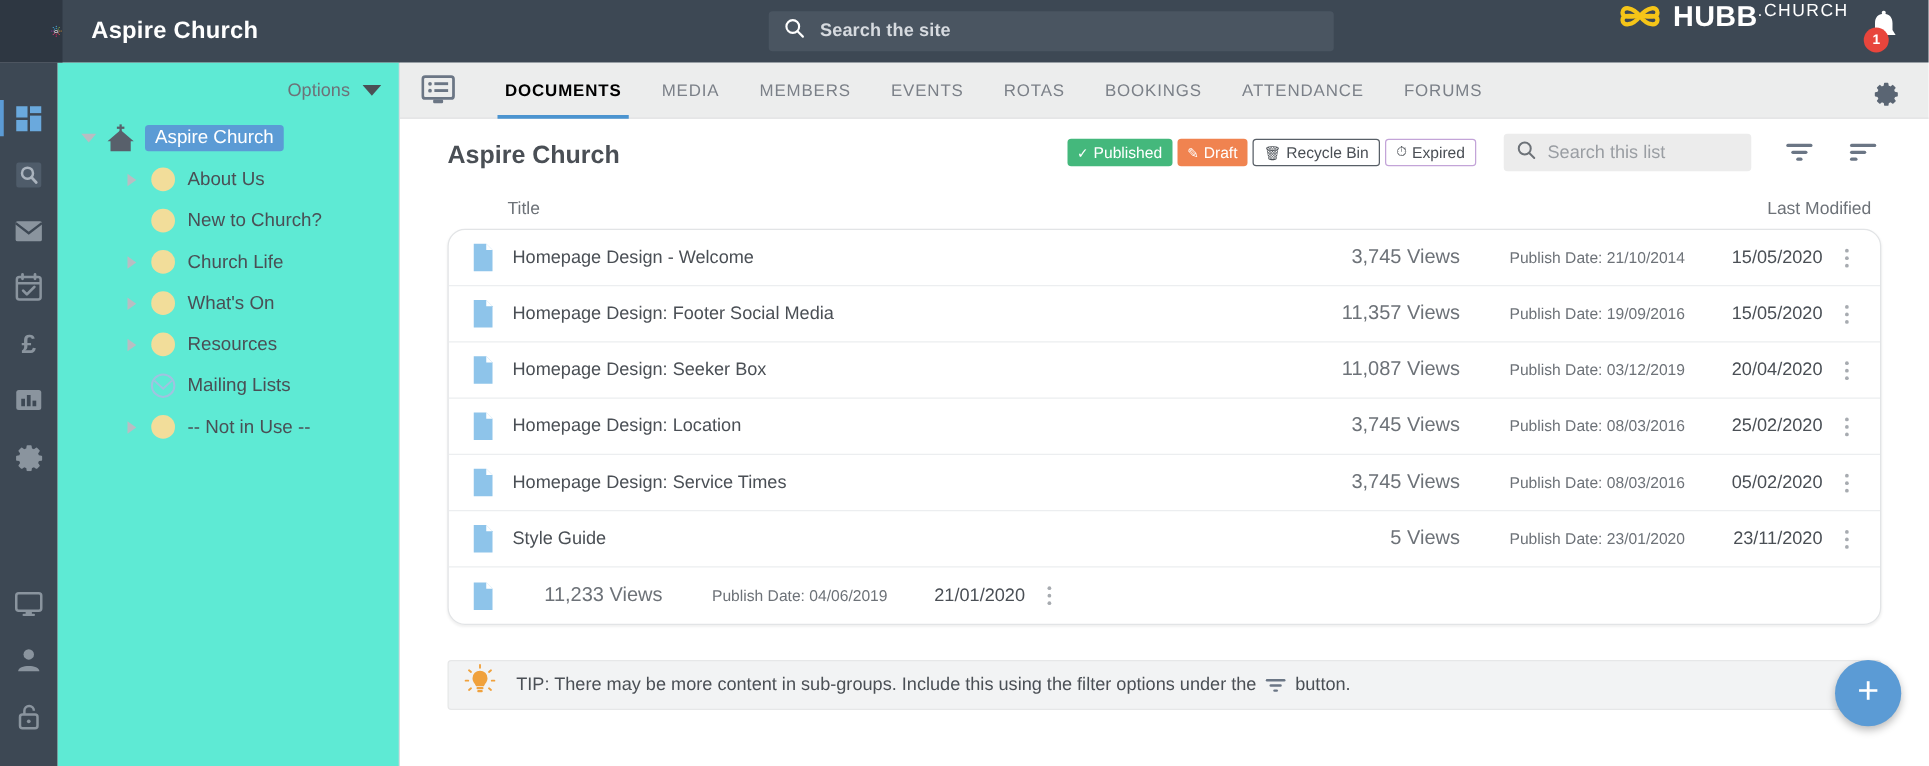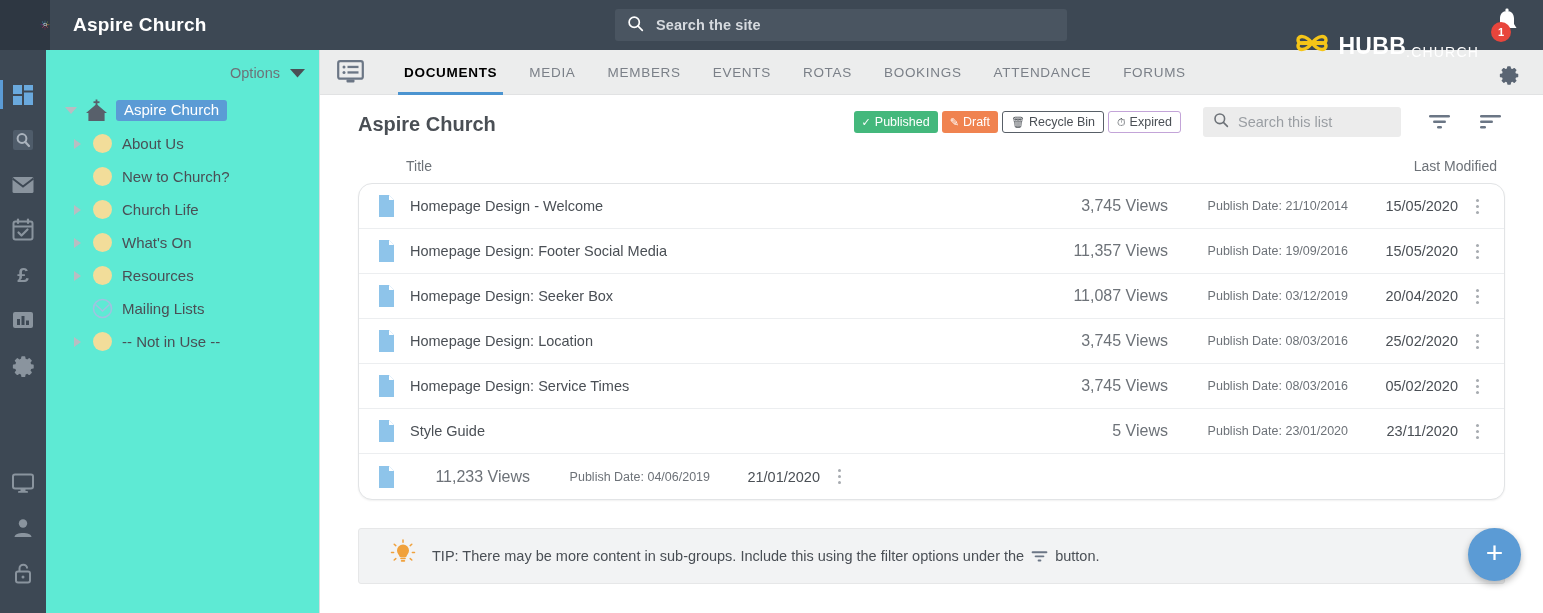--- a/index.html
+++ b/index.html
@@ -30,21 +30,21 @@
     position: absolute; left: 615px; top: 9px; width: 452px; height: 32px;
     background: #4a5561; border-radius: 3px; display: flex; align-items: center;
     padding: 0 12px;
   }
   .site-search .mag { flex: none; margin-right: 12px; }
   .site-search-text {
     color: #d6dadf; font-size: 14.5px; font-weight: bold; letter-spacing: .1px;
   }
   .brand {
     position: absolute; right: 64px; top: 0; height: 60px;
-    display: flex; align-items: flex-end;
+    display: flex; align-items: flex-start;
   }
   .brand-mark { margin-right: 9px; }
   .brand-hubb { color: #fff; font-size: 23px; font-weight: bold; letter-spacing: .3px; }
   .brand-church { color: #fff; font-size: 14px; letter-spacing: 1.2px; }
   .bell-wrap {
     position: absolute; right: 14px; top: 8px; width: 36px; height: 34px;
   }
   .bell-badge {
     position: absolute; left: -2px; top: 14px;
     width: 20px; height: 20px; border-radius: 50%;
@@ -88,21 +88,21 @@
   .caret-d { width: 0; height: 0; border-left: 6px solid transparent; border-right: 6px solid transparent; border-top: 7px solid #b9bdc2; }
   .caret-r { width: 0; height: 0; border-top: 5.5px solid transparent; border-bottom: 5.5px solid transparent; border-left: 7px solid #b9bdc2; }
   .node-icon { width: 28px; flex: none; display: flex; align-items: center; justify-content: center; }
   .dot { width: 19px; height: 19px; border-radius: 50%; background: #f2dd9a; }
   .node-label { font-size: 15px; color: #4a4f55; margin-left: 6px; white-space: nowrap; }
   .node-label.sel {
     background: #5b9bd5; color: #ffffff; padding: 1px 8px 3px; border-radius: 3px;
     font-weight: normal;
   }
   .indent-1 { padding-left: 14px; }
-  .indent-2 { padding-left: 20px; }
+  .indent-2 { padding-left: 48px; }
 
   
   .main {
     position: absolute; left: 320px; top: 50px; right: 0; bottom: 0;
     background: #ffffff;
   }
   .tabbar {
     height: 45px; background: #eceded; display: flex; align-items: center;
     padding-left: 17px; position: relative; border-bottom: 1px solid #e1e2e3;
   }
@@ -165,22 +165,22 @@
   .row-title { font-size: 14.5px; color: #4a4f55; flex: 1; white-space: nowrap; }
   .row-views { font-size: 16px; color: #6d7278; width: 120px; text-align: right; flex: none; }
   .row-pub { font-size: 12.5px; color: #6d7278; width: 180px; text-align: right; flex: none; }
   .row-mod { font-size: 14.5px; color: #4a4f55; width: 110px; text-align: right; flex: none; font-weight: normal; }
   .row-menu { width: 38px; flex: none; display: flex; justify-content: center; align-items: center; }
   .kebab { display: flex; flex-direction: column; align-items: center; }
   .kebab i { width: 3px; height: 3px; border-radius: 50%; background: #a7abb0; margin: 1.5px 0; display: block; }
 
   .tip {
     margin-top: 28px; background: #f2f3f4; border: 1px solid #e6e7e8;
-    border-radius: 3px; height: 56px; display: flex; align-items: center;
-    padding: 0 31px;
+    border-radius: 3px; height: 40px; display: flex; align-items: center;
+    padding: 0 12px;
   }
   .tip-text { font-size: 14.5px; color: #4a4f55; margin-left: 16px; display: flex; align-items: center; }
   .tip-text .inline-ic { margin: 0 6px; display: inline-flex; }
 
   .fab {
     position: absolute; right: 22px; bottom: 32px; width: 53px; height: 53px;
     border-radius: 50%; background: #5b9bd5;
     box-shadow: 0 3px 7px rgba(0,0,0,.28);
     display: flex; align-items: center; justify-content: center; z-index: 50;
   }

